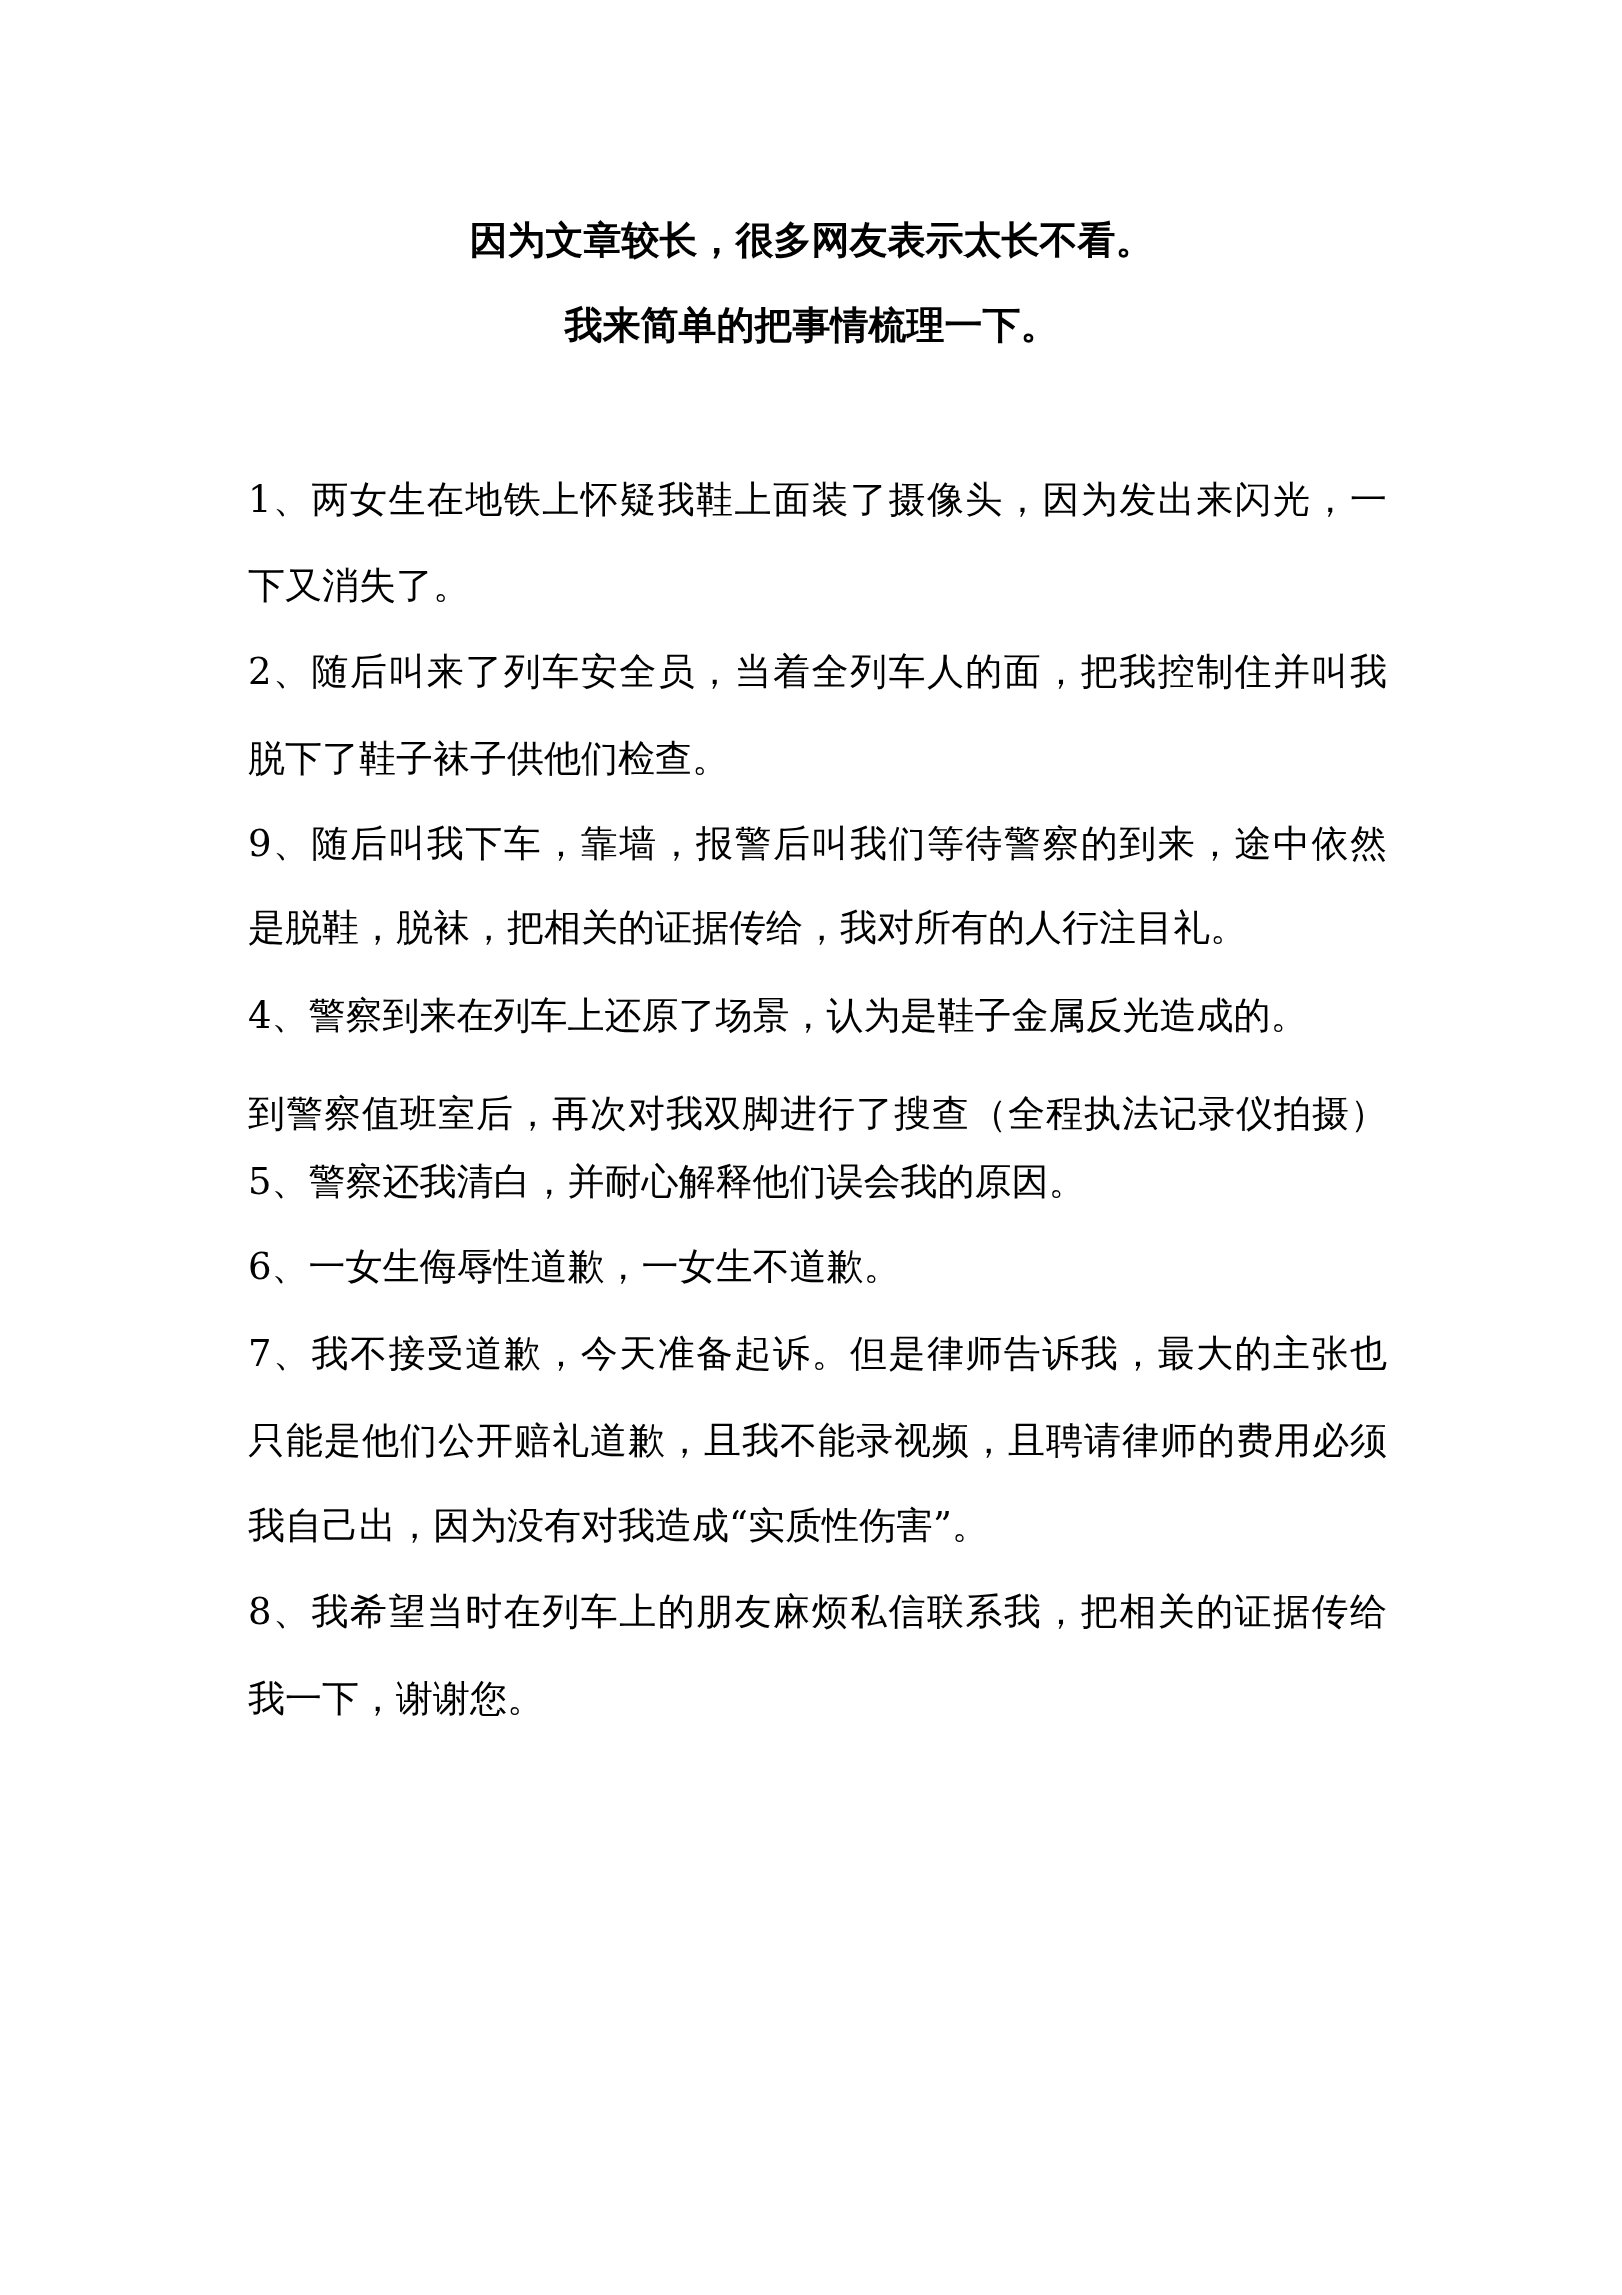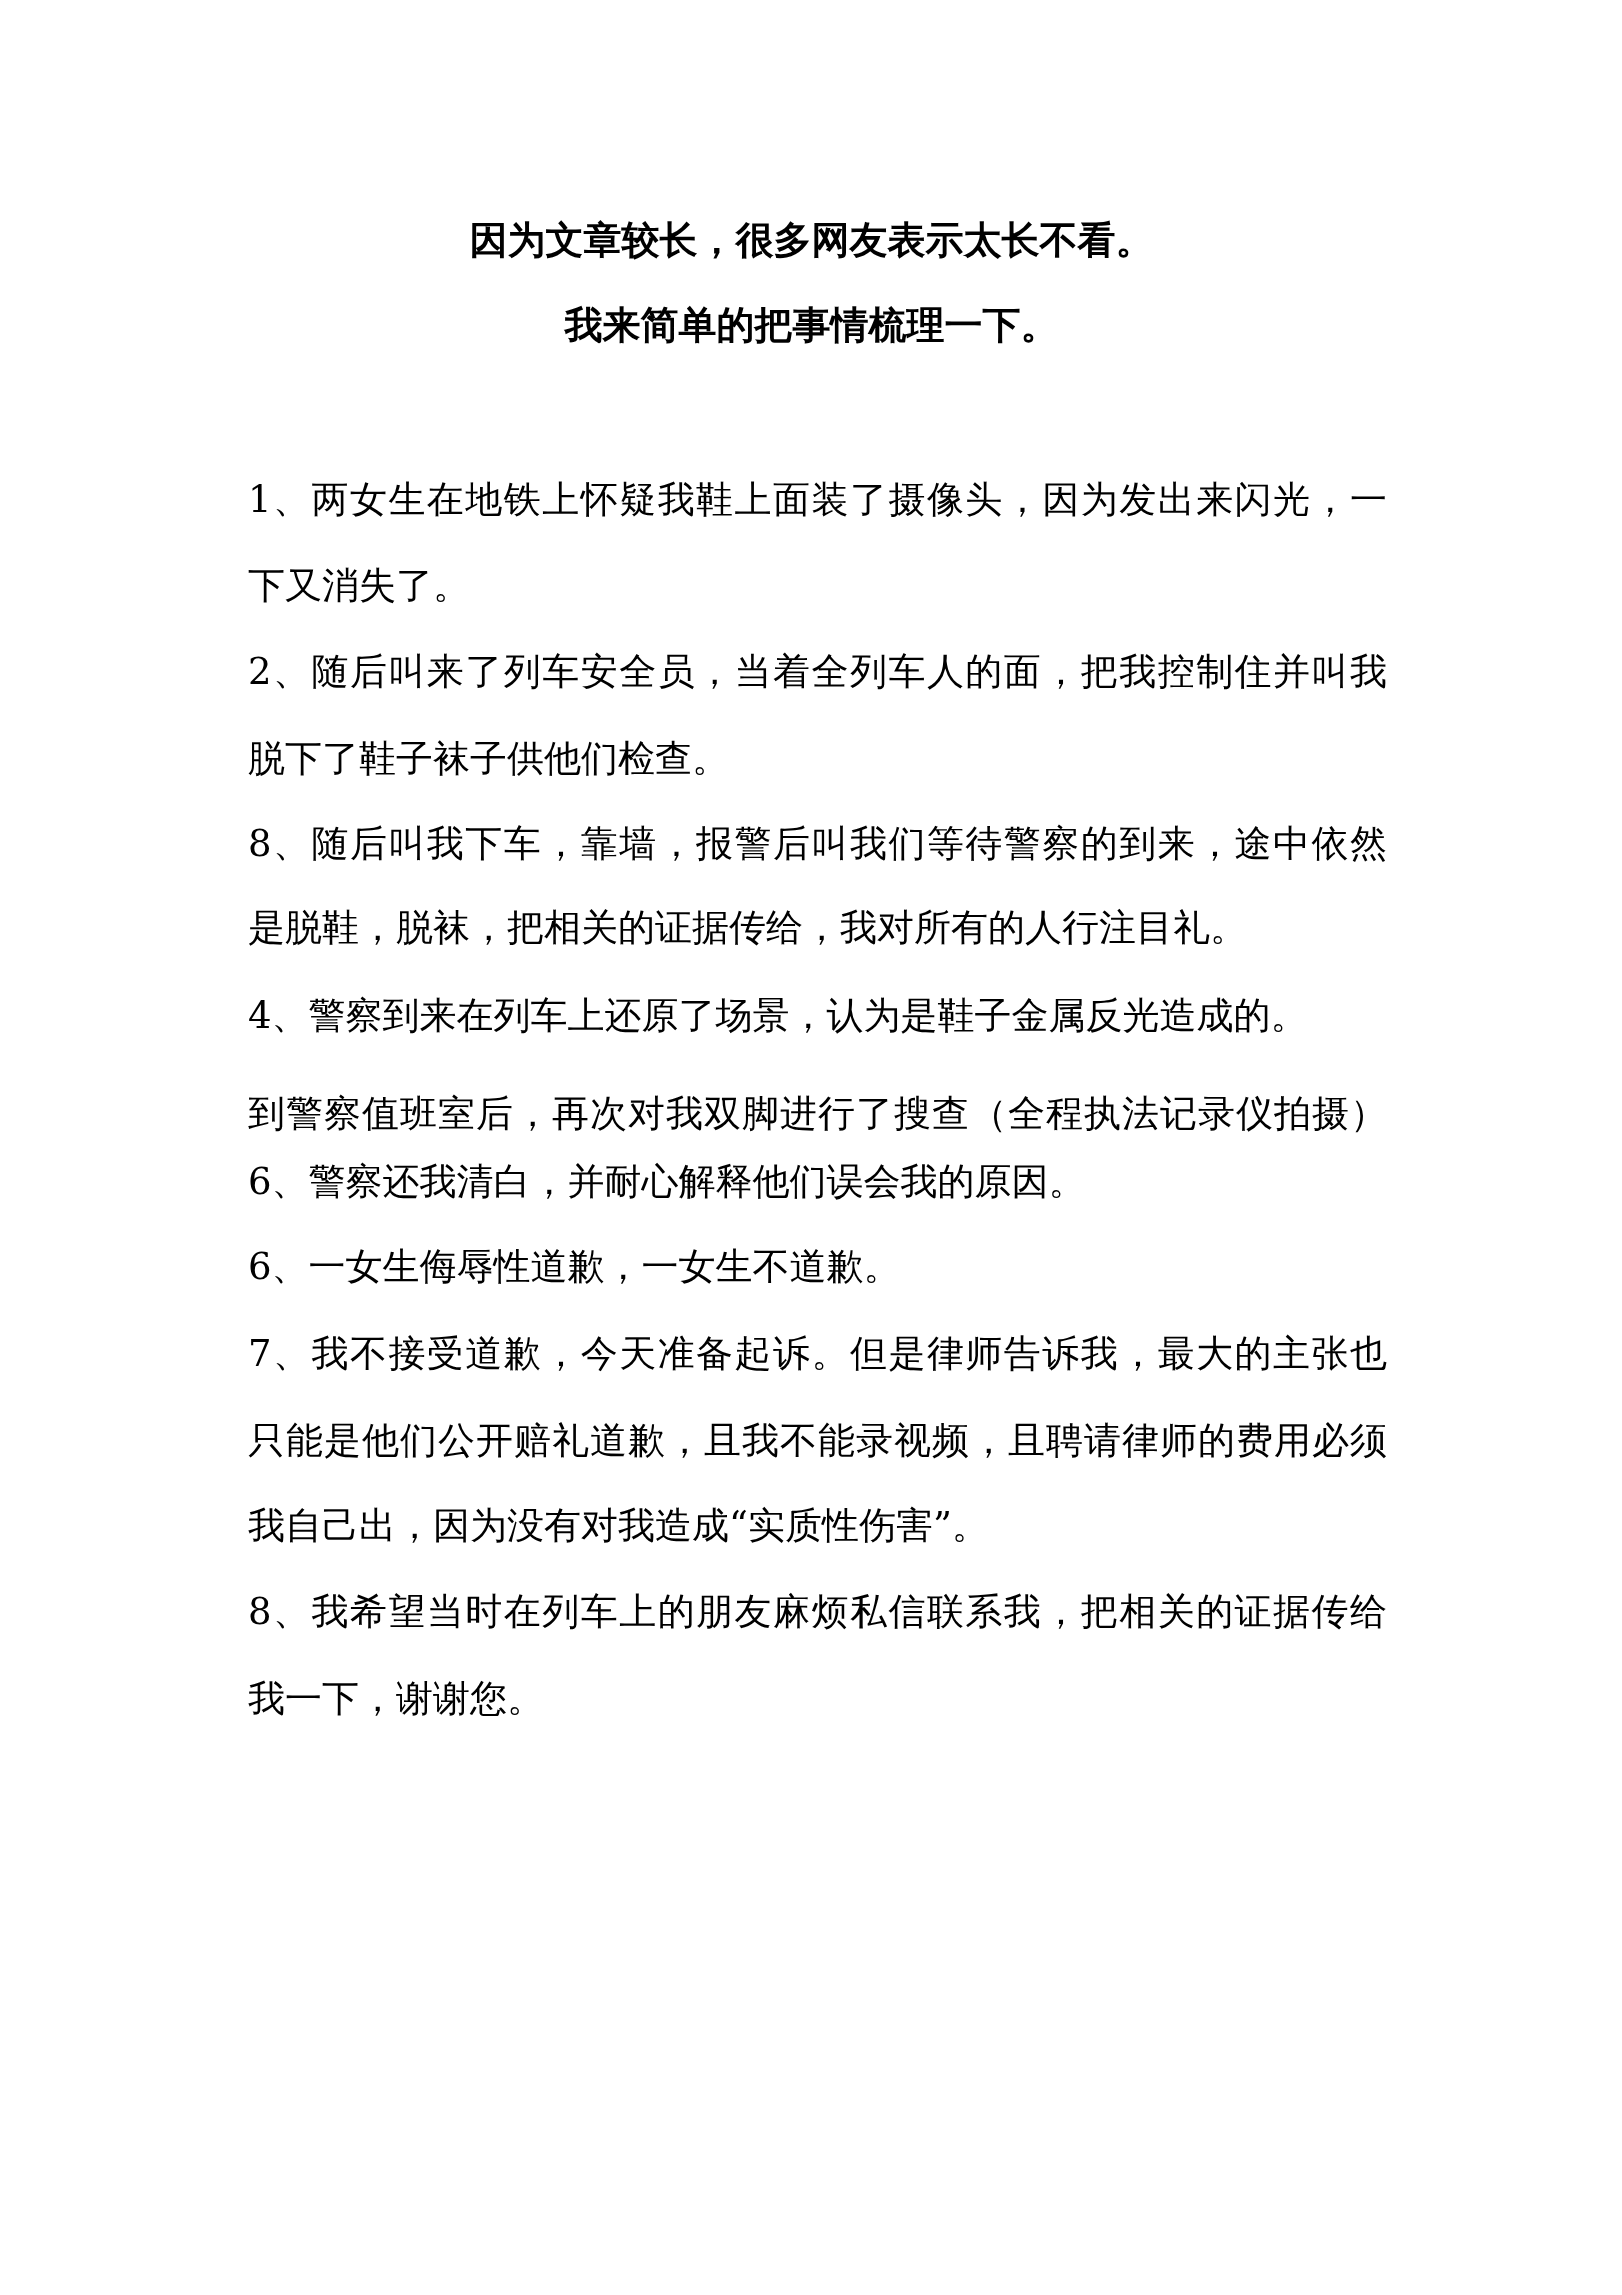--- a/index.html
+++ b/index.html
@@ -14,25 +14,25 @@
 <body>
 
 <div class="page">
   <div class="title" style="top:216px">因为文章较长，很多网友表示太长不看。</div>
   <div class="title" style="top:301px">我来简单的把事情梳理一下。</div>
 
   <div class="line just" style="top:476px">1、两女生在地铁上怀疑我鞋上面装了摄像头，因为发出来闪光，一</div>
   <div class="line" style="top:562px">下又消失了。</div>
   <div class="line just" style="top:648px">2、随后叫来了列车安全员，当着全列车人的面，把我控制住并叫我</div>
   <div class="line" style="top:735px">脱下了鞋子袜子供他们检查。</div>
-  <div class="line just" style="top:820px">8、随后叫我下车，靠墙，报警后叫我们等待警察的到来，途中依然</div>
+  <div class="line just" style="top:820px">9、随后叫我下车，靠墙，报警后叫我们等待警察的到来，途中依然</div>
   <div class="line" style="top:904px">是脱鞋，脱袜，把相关的证据传给，我对所有的人行注目礼。</div>
   <div class="line" style="top:992px">4、警察到来在列车上还原了场景，认为是鞋子金属反光造成的。</div>
   <div class="line just" style="top:1090px">到警察值班室后，再次对我双脚进行了搜查（全程执法记录仪拍摄）</div>
-  <div class="line" style="top:1158px">6、警察还我清白，并耐心解释他们误会我的原因。</div>
+  <div class="line" style="top:1158px">5、警察还我清白，并耐心解释他们误会我的原因。</div>
   <div class="line" style="top:1243px">6、一女生侮辱性道歉，一女生不道歉。</div>
   <div class="line just" style="top:1330px">7、我不接受道歉，今天准备起诉。但是律师告诉我，最大的主张也</div>
   <div class="line just" style="top:1417px">只能是他们公开赔礼道歉，且我不能录视频，且聘请律师的费用必须</div>
   <div class="line" style="top:1502px">我自己出，因为没有对我造成“实质性伤害”。</div>
   <div class="line just" style="top:1588px">8、我希望当时在列车上的朋友麻烦私信联系我，把相关的证据传给</div>
   <div class="line" style="top:1675px">我一下，谢谢您。</div>
 
 </div>
 
 

